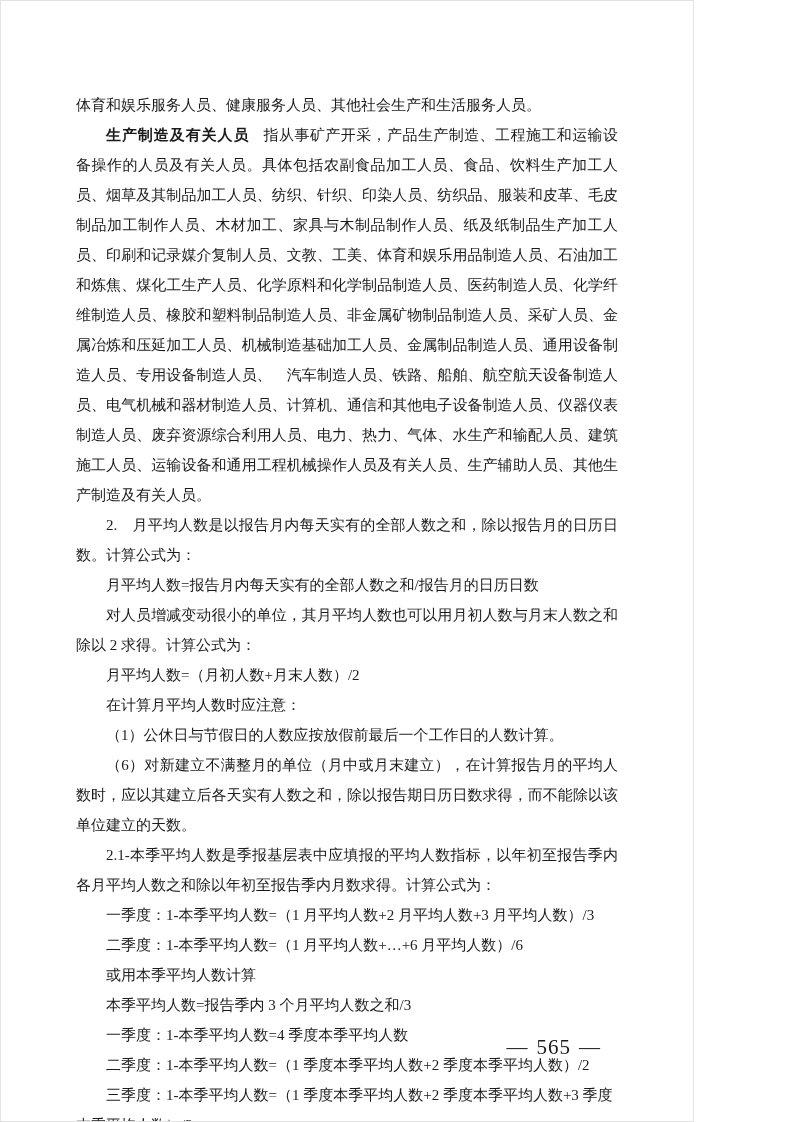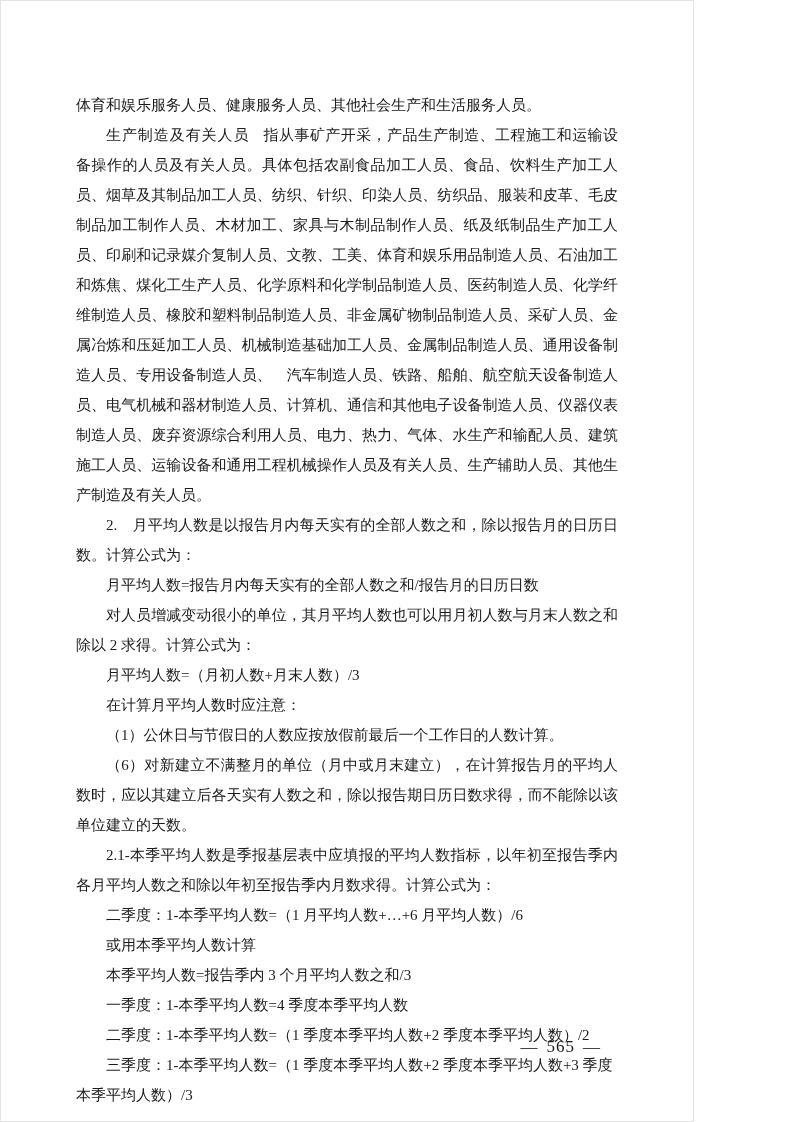--- a/index.html
+++ b/index.html
@@ -26,50 +26,51 @@
     padding: 0;
     text-align: justify;
     text-justify: inter-ideograph;
     word-break: break-all;
   }
   .para.continuation { text-indent: 0; }
   .para.indent   { text-indent: 2em; }
   .para.heading  { text-indent: 2em; }
   .para.formula  { text-indent: 2em; text-align: left; }
   .lead {
-    font-weight: normal;
+    font-weight: bold;
     margin-right: 0.95em;
     letter-spacing: 0.5px;
   }
   .footer {
     position: absolute;
     top: 1034px;
     right: 88px;
-    font-size: 17px;
+    font-size: 21px;
     line-height: 24px;
     color: #1b1b1b;
     letter-spacing: 1px;
   }
   .footer span { margin: 0 4px; }
 </style>
 </head>
 <body>
 
 <div class="page">
   <div>
       <p class="para continuation">体育和娱乐服务人员、健康服务人员、其他社会生产和生活服务人员。</p>
       <p class="para heading"><span class="lead">生产制造及有关人员</span>指从事矿产开采，产品生产制造、工程施工和运输设备操作的人员及有关人员。具体包括农副食品加工人员、食品、饮料生产加工人员、烟草及其制品加工人员、纺织、针织、印染人员、纺织品、服装和皮革、毛皮制品加工制作人员、木材加工、家具与木制品制作人员、纸及纸制品生产加工人员、印刷和记录媒介复制人员、文教、工美、体育和娱乐用品制造人员、石油加工和炼焦、煤化工生产人员、化学原料和化学制品制造人员、医药制造人员、化学纤维制造人员、橡胶和塑料制品制造人员、非金属矿物制品制造人员、采矿人员、金属冶炼和压延加工人员、机械制造基础加工人员、金属制品制造人员、通用设备制造人员、专用设备制造人员、　汽车制造人员、铁路、船舶、航空航天设备制造人员、电气机械和器材制造人员、计算机、通信和其他电子设备制造人员、仪器仪表制造人员、废弃资源综合利用人员、电力、热力、气体、水生产和输配人员、建筑施工人员、运输设备和通用工程机械操作人员及有关人员、生产辅助人员、其他生产制造及有关人员。</p>
       <p class="para indent">2.　月平均人数是以报告月内每天实有的全部人数之和，除以报告月的日历日数。计算公式为：</p>
       <p class="para formula">月平均人数=报告月内每天实有的全部人数之和/报告月的日历日数</p>
       <p class="para indent">对人员增减变动很小的单位，其月平均人数也可以用月初人数与月末人数之和除以 2 求得。计算公式为：</p>
-      <p class="para formula">月平均人数=（月初人数+月末人数）/3</p>
+      <p class="para formula">月平均人数=（月初人数+月末人数）/2</p>
       <p class="para formula">在计算月平均人数时应注意：</p>
       <p class="para indent">（1）公休日与节假日的人数应按放假前最后一个工作日的人数计算。</p>
       <p class="para indent">（6）对新建立不满整月的单位（月中或月末建立），在计算报告月的平均人数时，应以其建立后各天实有人数之和，除以报告期日历日数求得，而不能除以该单位建立的天数。</p>
       <p class="para indent">2.1-本季平均人数是季报基层表中应填报的平均人数指标，以年初至报告季内各月平均人数之和除以年初至报告季内月数求得。计算公式为：</p>
+      <p class="para formula">一季度：1-本季平均人数=（1 月平均人数+2 月平均人数+3 月平均人数）/3</p>
       <p class="para formula">二季度：1-本季平均人数=（1 月平均人数+…+6 月平均人数）/6</p>
       <p class="para formula">或用本季平均人数计算</p>
       <p class="para formula">本季平均人数=报告季内 3 个月平均人数之和/3</p>
       <p class="para formula">一季度：1-本季平均人数=4 季度本季平均人数</p>
       <p class="para formula">二季度：1-本季平均人数=（1 季度本季平均人数+2 季度本季平均人数）/2</p>
       <p class="para formula">三季度：1-本季平均人数=（1 季度本季平均人数+2 季度本季平均人数+3 季度本季平均人数）/3</p>
     </div>
   <div class="footer">
     <span>—</span><span>565</span><span>—</span>
   </div>

